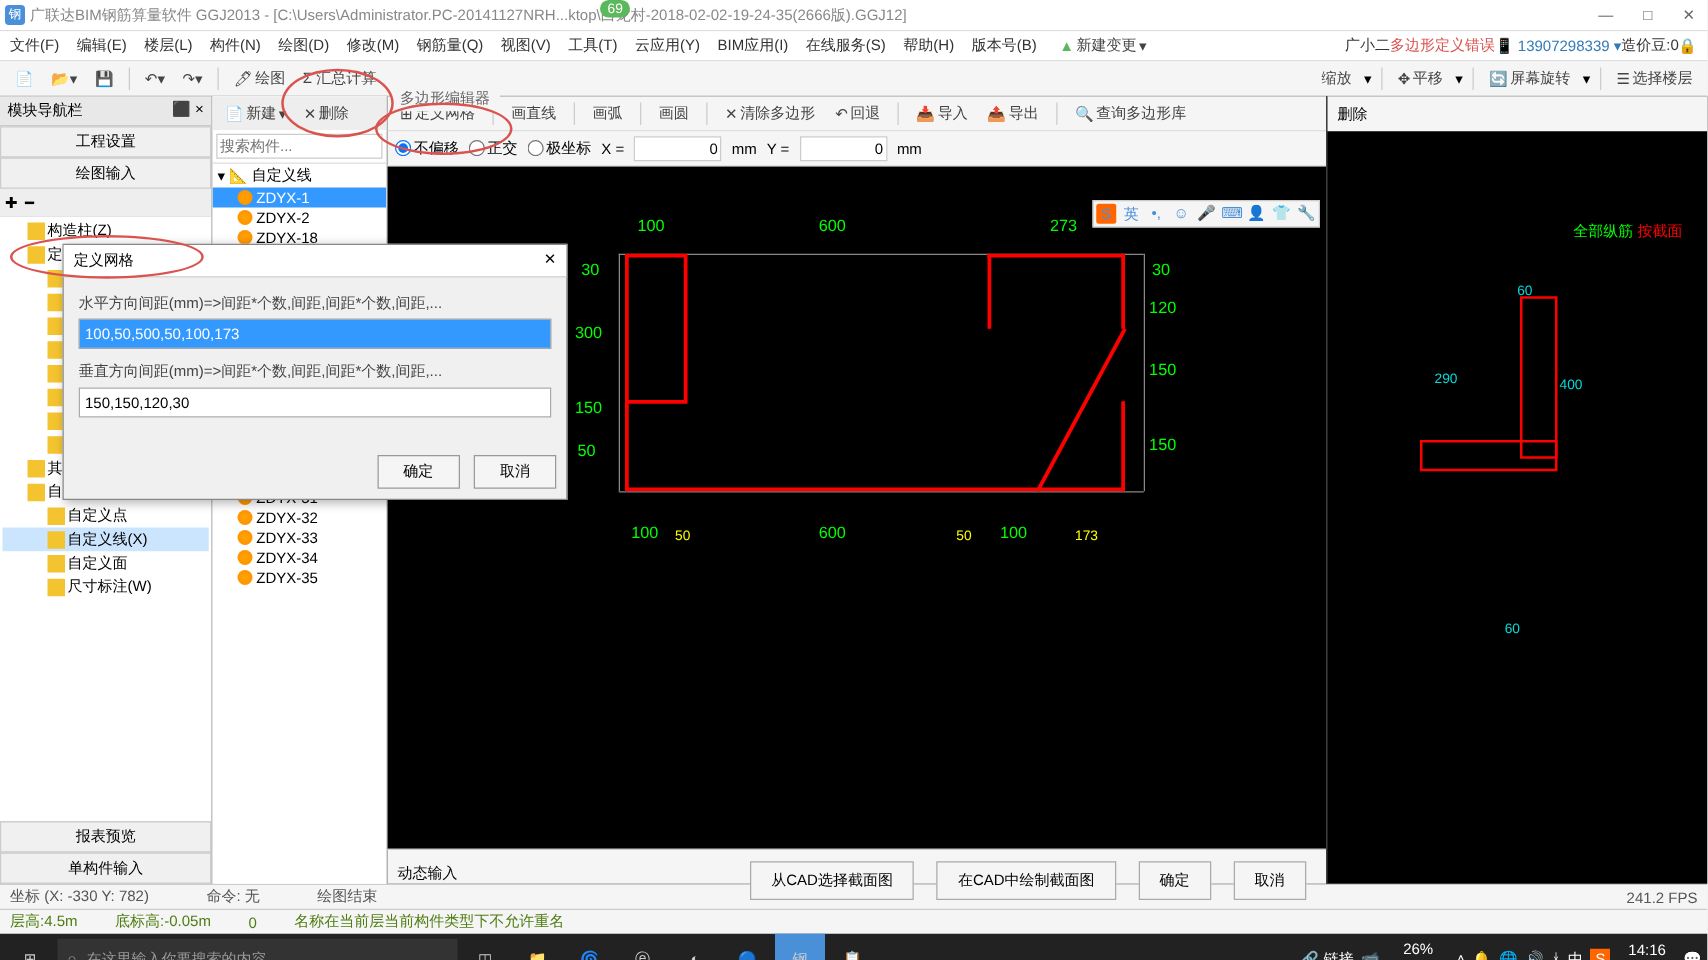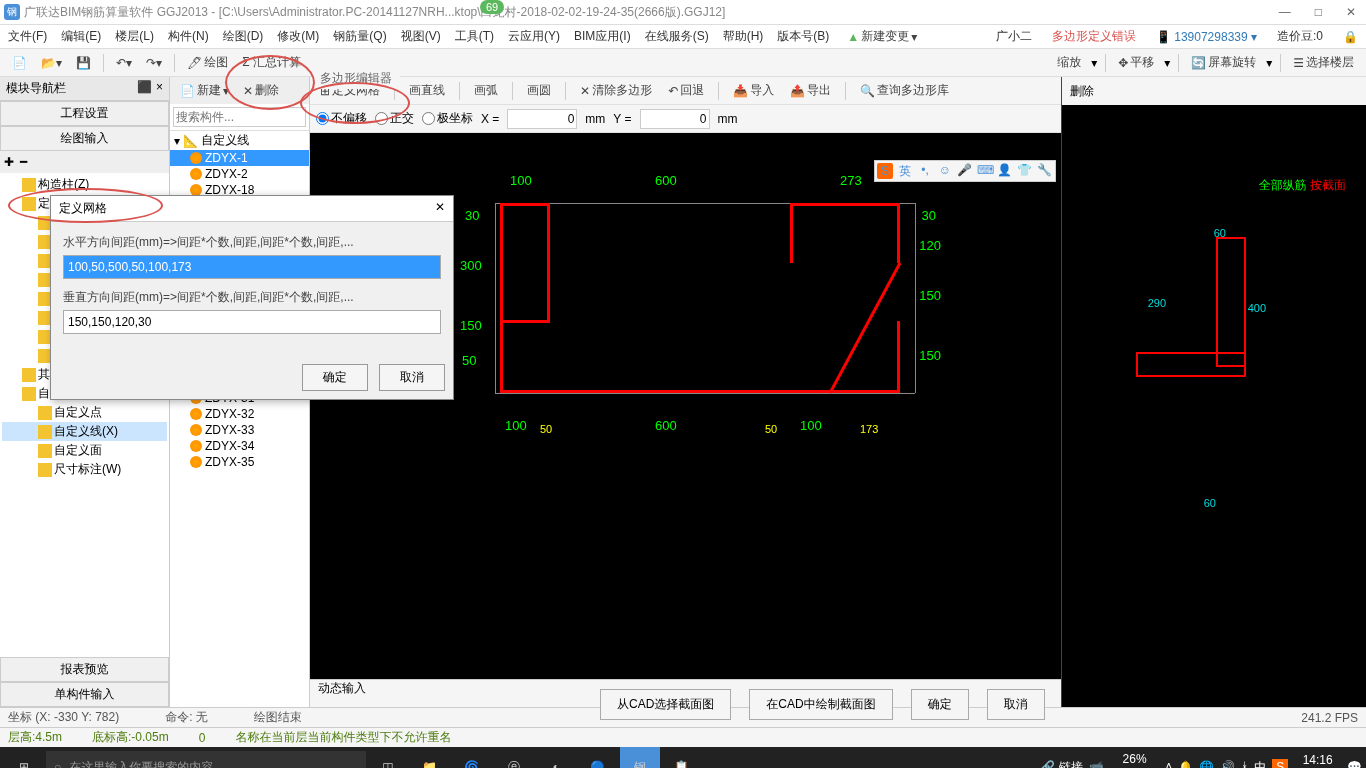--- a/index.html
+++ b/index.html
@@ -5,21 +5,21 @@
 *{margin:0;padding:0;box-sizing:border-box;font-family:"Microsoft YaHei",SimSun,sans-serif;font-size:12px}
 body{background:#f0f0f0;width:1366px;height:768px;overflow:hidden;position:relative}
 .titlebar{height:25px;background:#fff;display:flex;align-items:center;padding:0 4px;border-bottom:1px solid #ddd}
 .app-icon{width:16px;height:16px;background:#4a90d9;border-radius:3px;margin-right:4px;color:#fff;text-align:center;font-size:10px;line-height:16px}
 .title-text{color:#888;flex:1}
 .win-btns{display:flex;gap:12px;color:#666}
 .win-btns span{cursor:pointer;padding:0 6px}
 .badge{position:absolute;top:0;left:480px;background:#5cb85c;color:#fff;border-radius:10px;padding:1px 6px;font-size:11px;z-index:10}
 .menubar{height:24px;background:#fff;display:flex;align-items:center;padding:0 8px;gap:14px;border-bottom:1px solid #ddd;color:#333}
 .menubar span{cursor:pointer}
-.menu-right{margin-left:auto;display:flex;align-items:center;gap:20px}
+.menu-right{margin-left:auto;display:flex;align-items:center;}
 .red-text{color:#d9534f}
 .blue-text{color:#337ab7}
 .toolbar1{height:28px;background:#f5f5f5;display:flex;align-items:center;padding:0 8px;gap:6px;border-bottom:1px solid #ddd}
 .tool-btn{padding:2px 4px;cursor:pointer;color:#444;display:inline-flex;align-items:center;gap:2px}
 .sep{width:1px;height:18px;background:#ccc;margin:0 2px}
 .main{display:flex;height:630px}
 .left-panel{width:170px;background:#737373;border-right:1px solid #ccc;display:flex;flex-direction:column}
 .panel-hdr{background:#e8e8e8;padding:3px 6px;border-bottom:1px solid #ccc;position:relative}
 .panel-btn{display:block;text-align:center;padding:3px;border:1px solid #ccc;background:#f0f0f0;margin:0}
 .tree{flex:1;overflow:auto;background:#fff;padding:2px}
@@ -38,21 +38,21 @@
 .canvas-area{flex:1;background:#000;position:relative}
 .sub-toolbar{position:absolute;top:0;left:0;right:0;height:56px;background:#f5f5f5;border-bottom:1px solid #ccc}
 .sub-row{height:28px;display:flex;align-items:center;padding:0 6px;gap:8px;border-bottom:1px solid #e0e0e0}
 .sub-row input[type=text]{width:70px;text-align:right;padding:2px;border:1px solid #ccc}
 .radio-lbl{display:flex;align-items:center;gap:2px}
 .drawing{position:absolute;top:56px;left:0;right:0;bottom:28px}
 .dim-green{color:#0f0;position:absolute;font-size:13px}
 .dim-yellow{color:#ff0;position:absolute;font-size:11px}
 .shape{position:absolute;border:3px solid #f00}
 .grid-line{position:absolute;background:#888}
-.bottom-strip{position:absolute;bottom:0;left:0;right:0;height:28px;background:#f5f5f5;display:flex;align-items:flex-start;padding:0 8px;border-top:1px solid #ccc}
+.bottom-strip{position:absolute;bottom:0;left:0;right:0;height:28px;background:#f5f5f5;display:flex;align-items:flex-end;padding:0 8px;border-top:1px solid #ccc}
 .right-panel{width:305px;background:#000;border-left:1px solid #444;position:relative}
 .right-hdr{background:#f5f5f5;height:28px;display:flex;align-items:center;padding:0 8px;gap:12px}
 .dialog{position:absolute;top:195px;left:50px;width:404px;background:#f0f0f0;border:1px solid #888;box-shadow:2px 2px 8px rgba(0,0,0,.3);z-index:100}
 .dlg-title{background:#fff;padding:4px 8px;display:flex;justify-content:space-between;border-bottom:1px solid #ccc}
 .dlg-body{padding:12px}
 .dlg-body label{display:block;margin-bottom:4px;color:#444}
 .dlg-body input{width:100%;padding:4px;border:1px solid #aaa;margin-bottom:10px}
 .dlg-body input.sel{background:#3399ff;color:#fff}
 .dlg-btns{text-align:right;padding:8px}
 .dlg-btns button{padding:4px 20px;margin-left:8px;border:1px solid #999;background:#f5f5f5;cursor:pointer}

